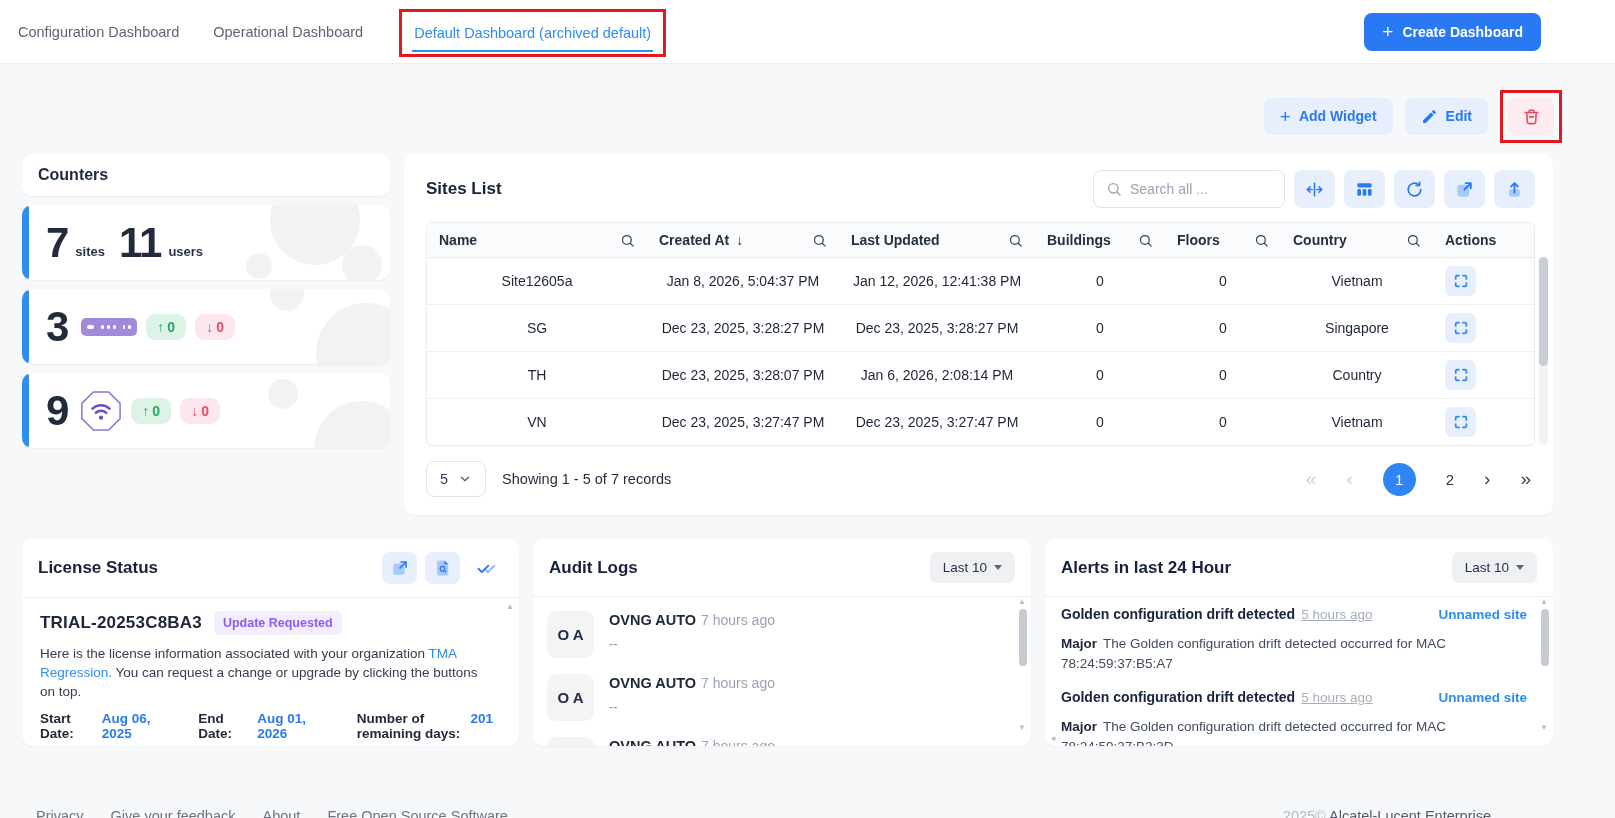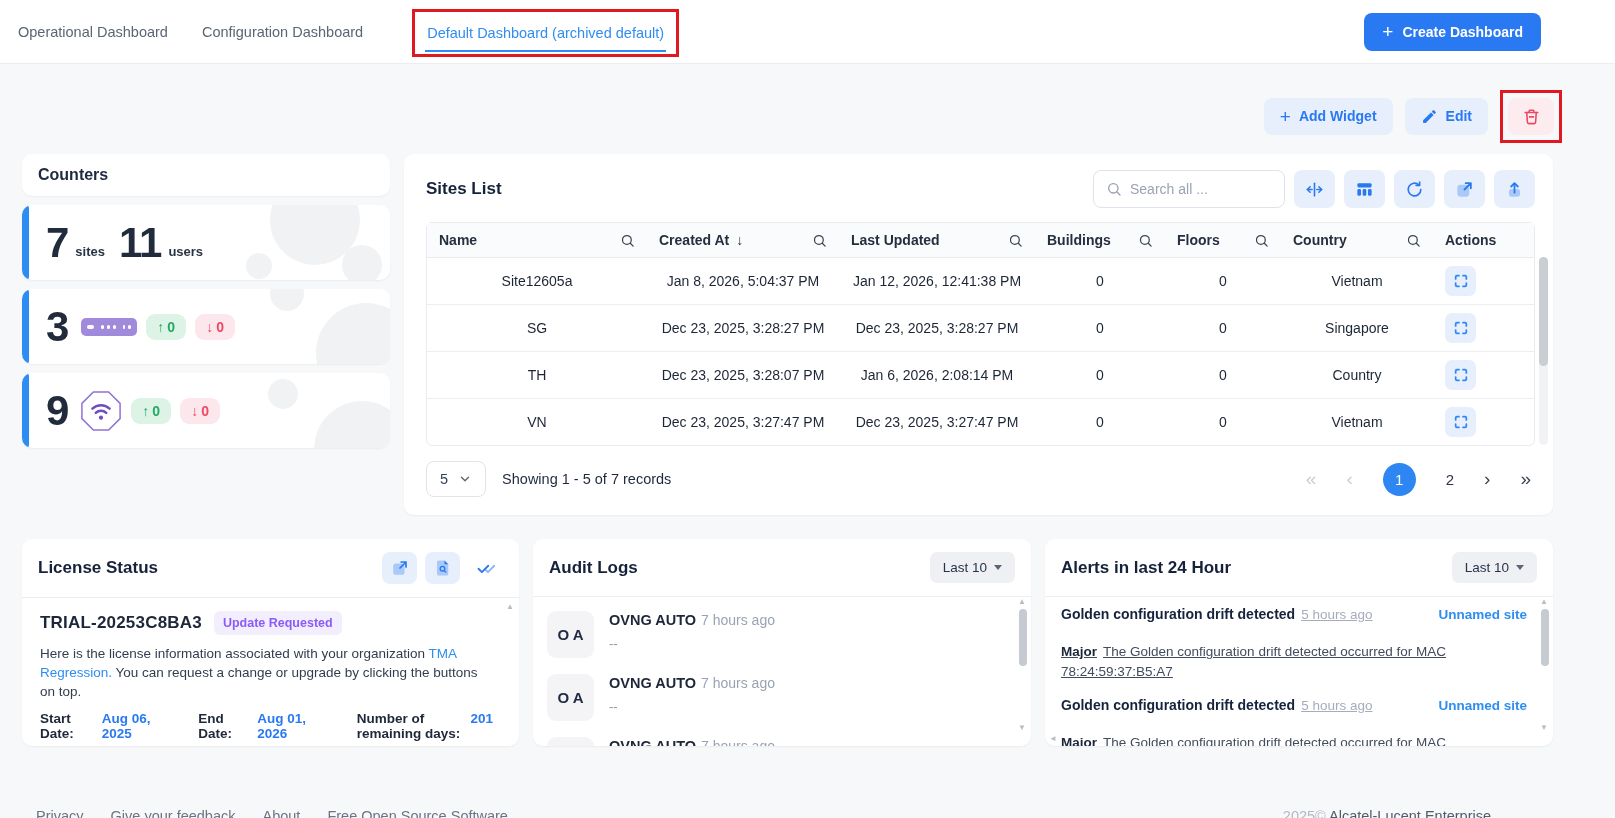--- a/index.html
+++ b/index.html
@@ -4,21 +4,21 @@
 <style>
   * { margin:0; padding:0; box-sizing:border-box; }
   html,body { width:1615px; height:818px; overflow:hidden; }
   body { font-family:"Liberation Sans", sans-serif; background:#f7f8f9; color:#1d2739; }
 
   
   .topbar { background:#fff; height:64px; display:flex; align-items:stretch; justify-content:space-between;
             padding:0 74px 0 16px; border-bottom:1px solid #ededf0; }
   .tabs { display:flex; align-items:stretch; gap:30px; }
   .tab { display:flex; align-items:center; font-size:14.5px; color:#5b6573; cursor:pointer; padding:0 2px; }
-  .tab-active-box { border:3px solid #e0181f; margin:9px 17px 6px; display:flex; align-items:center; padding:16px 10px; }
+  .tab-active-box { border:3px solid #e0181f; margin:9px 4px 6px; display:flex; align-items:center; padding:16px 10px; }
   .tab-active { color:#2e8df2; border-bottom:2.5px solid #2e8df2; padding:11px 2px 9px; font-size:14.5px; }
   .btn-primary { align-self:center; background:#2979f2; color:#fff; border:none; border-radius:8px;
                  height:38px; padding:0 18px; font-size:14px; font-weight:700; display:flex; align-items:center; gap:9px; cursor:pointer;
                  font-family:inherit; }
   .plus { font-size:19px; font-weight:400; line-height:1; }
 
   
   .main { padding:0 62px 0 22px; }
   .actions-row { display:flex; justify-content:flex-end; align-items:center; gap:12px; margin-top:30px; height:44px; }
   .btn-soft { background:#e7effc; color:#2979f2; border:none; border-radius:8px; height:37px; padding:0 16px;
@@ -130,43 +130,43 @@
   .audit-time { font-size:14px; color:#9aa3b4; font-weight:400; margin-left:5px; }
   .audit-detail { font-size:13px; color:#8b94a5; margin-top:7px; }
 
   .alerts { flex:1.02; }
   .alerts-body { padding:9px 26px 0 16px; }
   .alert-item { margin-bottom:14px; }
   .alert-top { display:flex; align-items:baseline; }
   .alert-title { font-size:14px; font-weight:800; color:#16233c; }
   .alert-time { font-size:13.5px; color:#a5adbc; margin-left:6px;text-decoration:underline; }
   .alert-site { margin-left:auto; font-size:13.5px; font-weight:700; color:#2e8df2; cursor:pointer; }
-  .alert-msg { font-size:13.5px; color:#414c5e; margin-top:20px; line-height:1.5; width:420px;text-decoration:underline; }
+  .alert-msg { font-size:13.5px; color:#414c5e; margin-top:12px; line-height:1.5; width:420px; }
   .alert-sev { font-weight:800; color:#1d2739; margin-right:6px; }
   .w-vscroll { position:absolute; right:4px; top:58px; bottom:14px; width:8px; }
   .w-vscroll .track-thumb { position:absolute; top:12px; left:0; right:0; height:42%; background:#c6cad1; border-radius:4px; }
   .w-vscroll .up, .w-vscroll .down { position:absolute; left:-1px; color:#b7bcc6; font-size:8px; }
   .w-vscroll .up { top:0; } .w-vscroll .down { bottom:0; }
   .hscroll-arrow { position:absolute; left:4px; bottom:3px; color:#b7bcc6; font-size:8px; }
 
   
   .footer { display:flex; align-items:center; justify-content:space-between; padding:0 62px 0 14px; margin-top:62px; }
   .footer-links { display:flex; gap:27px; }
   .footer-links a { font-size:14.5px; color:#6b7484; text-decoration:none; cursor:pointer; }
   .copyright { font-size:14.5px; }
   .copy-year { color:#b3bac6; }
   .copy-company { color:#525b6b; }
 </style>
 </head>
 <body>
 
 <div class="topbar">
   <div class="tabs">
+    <div class="tab">Configuration Dashboard</div>
     <div class="tab">Operational Dashboard</div>
-    <div class="tab">Configuration Dashboard</div>
     <div class="tab-active-box">
       <div class="tab tab-active">Default Dashboard (archived default)</div>
     </div>
   </div>
   <button class="btn-primary">
     <span class="plus">+</span>
     <span>Create Dashboard</span>
   </button>
 </div>
 

